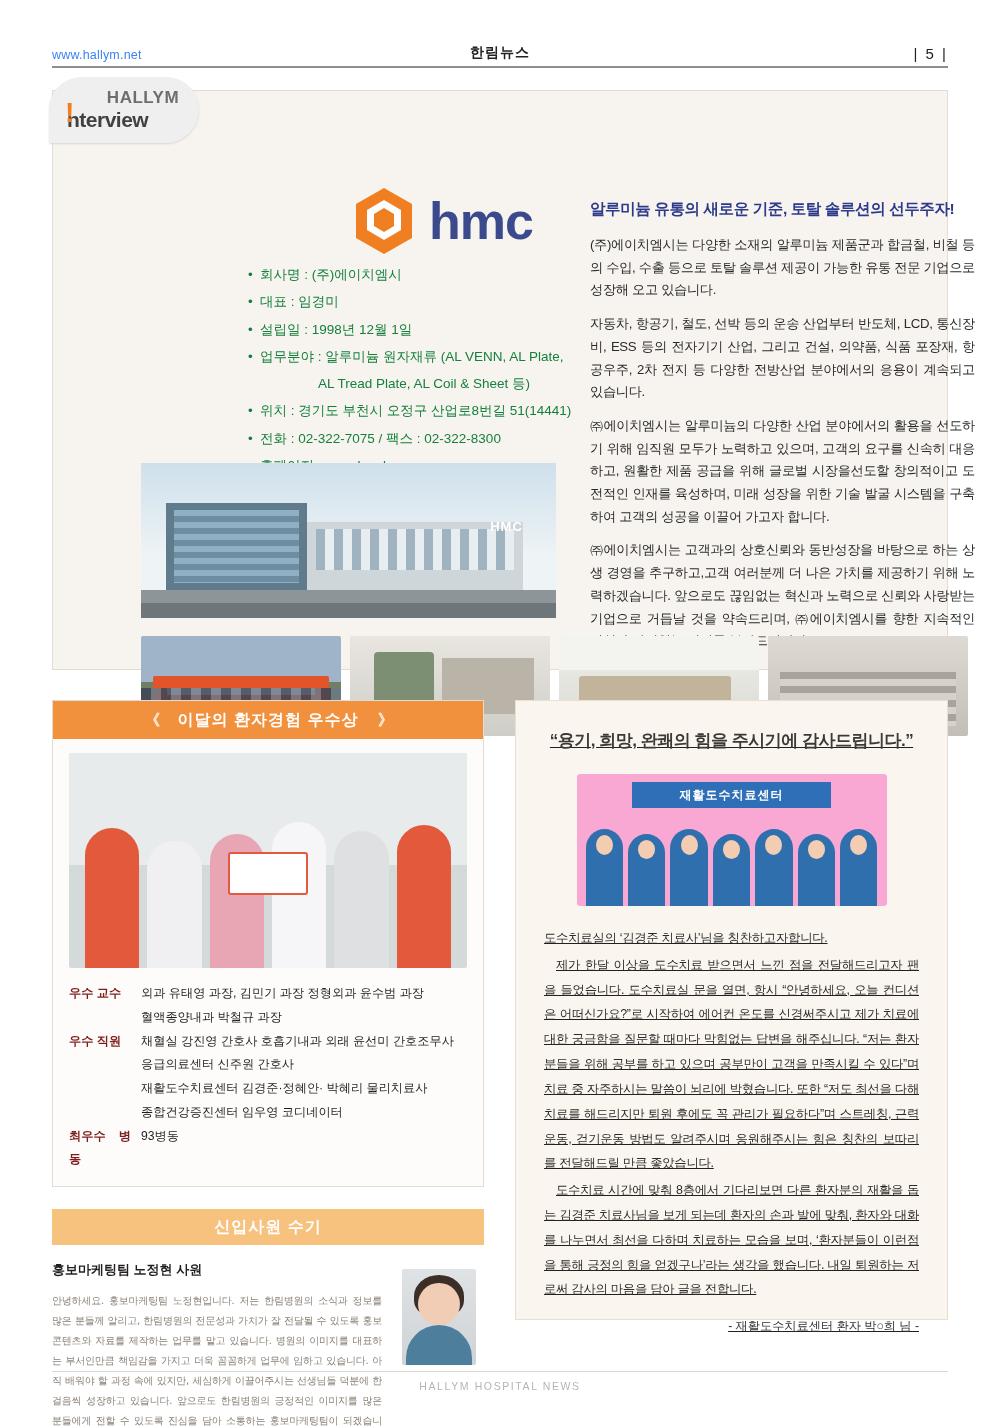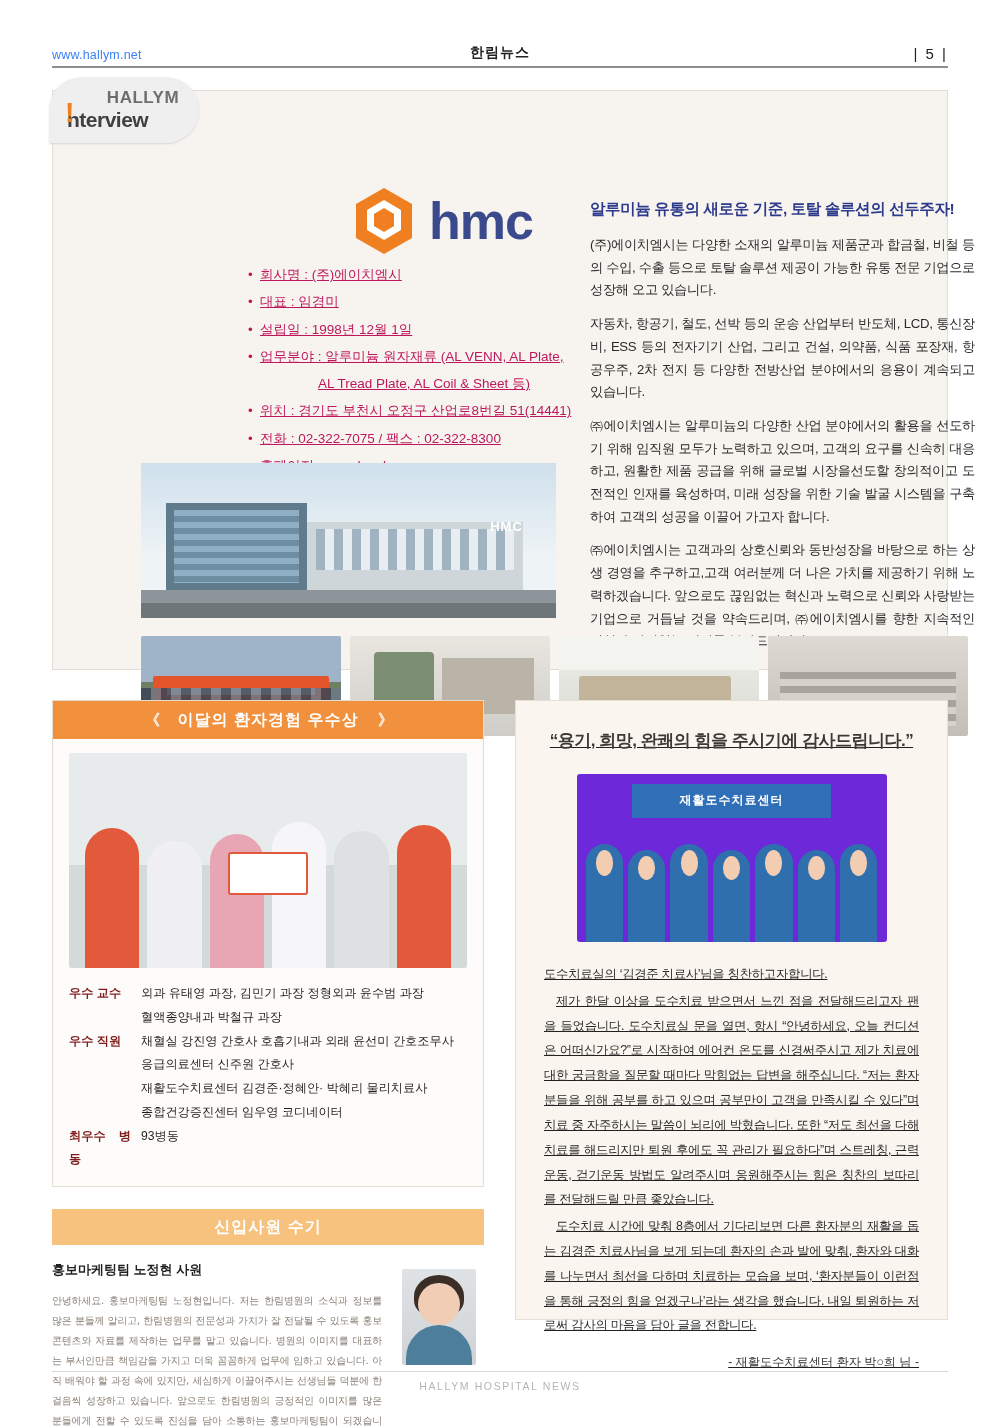--- a/index.html
+++ b/index.html
@@ -55,21 +55,21 @@
     display:flex; align-items:center; gap:14px;
   }
   .hex {
     width:62px; height:70px; position:relative;
   }
   .hex svg { display:block; }
   .hmc-text { font-size:52px; font-weight:700; color:#3b4a8c; letter-spacing:-1px; font-family:"Liberation Sans", sans-serif;}
 
   .facts {
     position:absolute; left:195px; top:170px; width:330px;
-    font-size:13.5px; line-height:2.02; color:#be185d;text-decoration:underline;
+    font-size:13.5px; line-height:2.02; color:#15803d;
   }
   .facts li { list-style:none; position:relative; padding-left:12px; white-space:nowrap;}
   .facts li:before { content:"•"; position:absolute; left:0; top:0; }
   .facts li.cont:before { content:""; }
   .facts li.cont { padding-left:70px; }
   .facts ul { margin:0; padding:0; }
 
   .bldg {
     position:absolute; left:88px; top:372px; width:415px; height:155px;
     background:linear-gradient(#b9cfe0 0%, #cfdce6 45%, #9aa7ae 46%, #7d8a92 100%);
@@ -153,22 +153,22 @@
   .portrait .body{position:absolute;left:6%;bottom:0;width:88%;height:42%;background:#4d7f9c;border-radius:40px 40px 0 0;}
 
   
   .right-box {
     position:absolute; left:515px; top:700px; width:433px; height:620px;
     background:#faf6ef; border:1px solid #e8e0d2;
     padding:28px 28px 20px 28px;
     text-decoration:underline;
   }
   .quote { font-size:17px; font-weight:700; color:#3d3a36; text-align:center; letter-spacing:-.5px; }
-  .photo2 { margin:22px auto 0 auto; width:310px; height:168px; border-radius:3px; overflow:hidden;
-            position:relative; background:#6d28d9;}
+  .photo2 { margin:22px auto 0 auto; width:310px; height:132px; border-radius:3px; overflow:hidden;
+            position:relative; background:#f9a8d4;}
   .photo2 .sign{position:absolute;left:18%;top:6%;width:64%;height:20%;background:#2e6fb7;color:#fff;
         font-size:12px;font-weight:700;display:flex;align-items:center;justify-content:center;letter-spacing:1px;}
   .photo2 .team{position:absolute;left:3%;right:3%;bottom:0;height:62%;display:flex;align-items:flex-end;gap:5px;}
   .photo2 .team i{flex:1;background:#2f6fae;height:88%;border-radius:30px 30px 0 0;display:block;}
   .photo2 .team i:nth-child(odd){height:94%;}
   .photo2 .team i:before{content:"";display:block;width:46%;height:26%;margin:6px auto 0;background:#f2cdb2;border-radius:50%;}
 
   .body2 { margin-top:20px; font-size:12.4px; line-height:2.0; color:#2b2b2b; text-align:justify; letter-spacing:-.3px;}
   .body2 p { margin:0 0 2px 0; text-indent:12px; }
   .body2 p.first { text-indent:0; }

